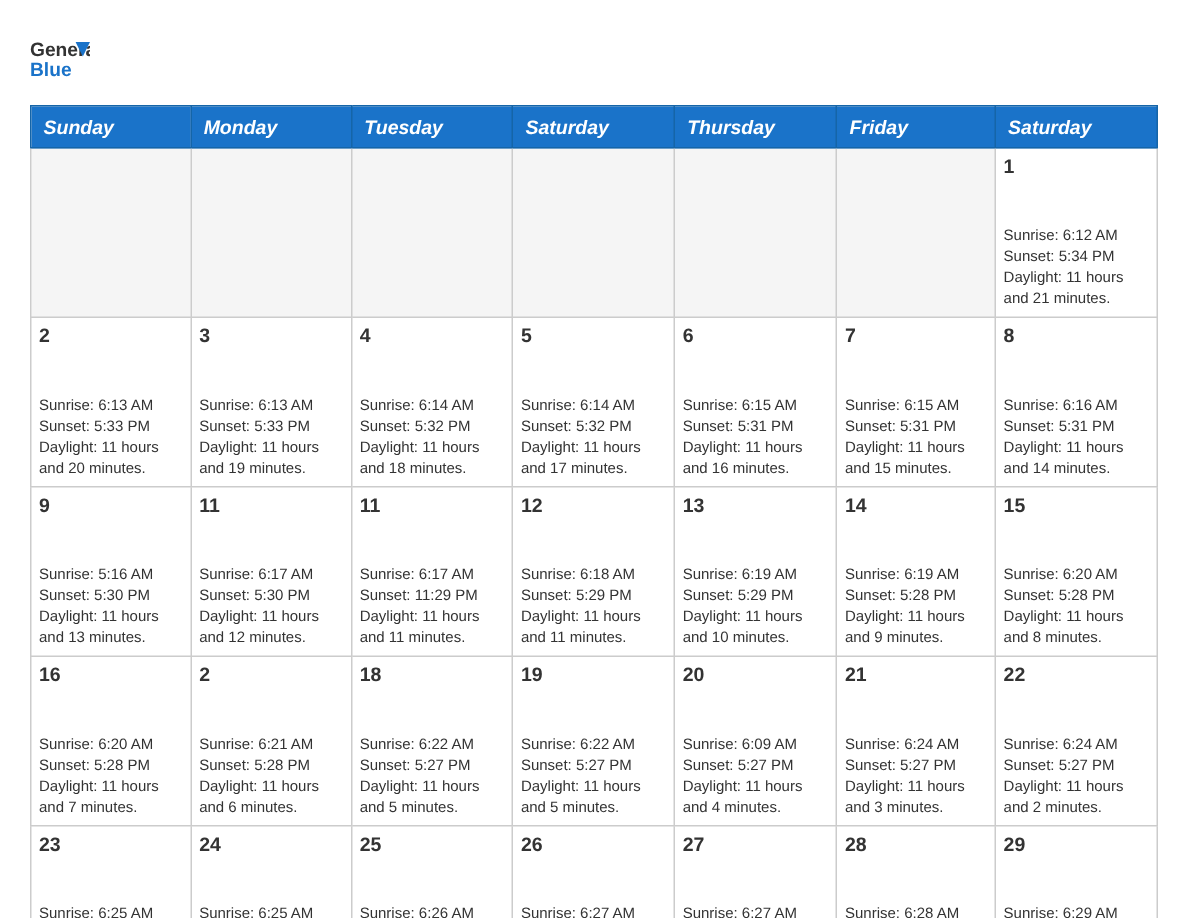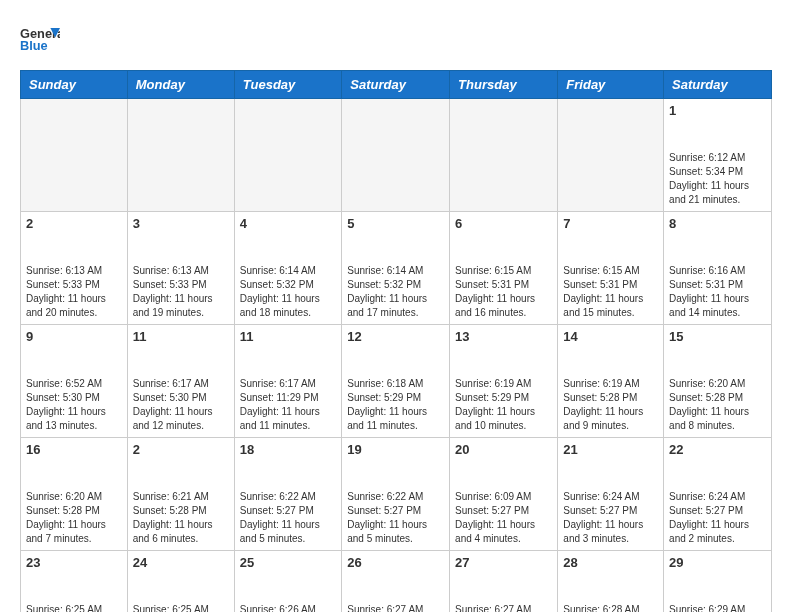--- a/index.html
+++ b/index.html
@@ -172,21 +172,21 @@
           <td>
             <div class="day-num">8</div>
             <div class="day-info">Sunrise: 6:16 AM
 Sunset: 5:31 PM
 Daylight: 11 hours and 14 minutes.</div>
           </td>
         </tr>
         <tr>
           <td>
             <div class="day-num">9</div>
-            <div class="day-info">Sunrise: 6:52 AM
+            <div class="day-info">Sunrise: 5:16 AM
 Sunset: 5:30 PM
 Daylight: 11 hours and 13 minutes.</div>
           </td>
           <td>
             <div class="day-num">11</div>
             <div class="day-info">Sunrise: 6:17 AM
 Sunset: 5:30 PM
 Daylight: 11 hours and 12 minutes.</div>
           </td>
           <td>

